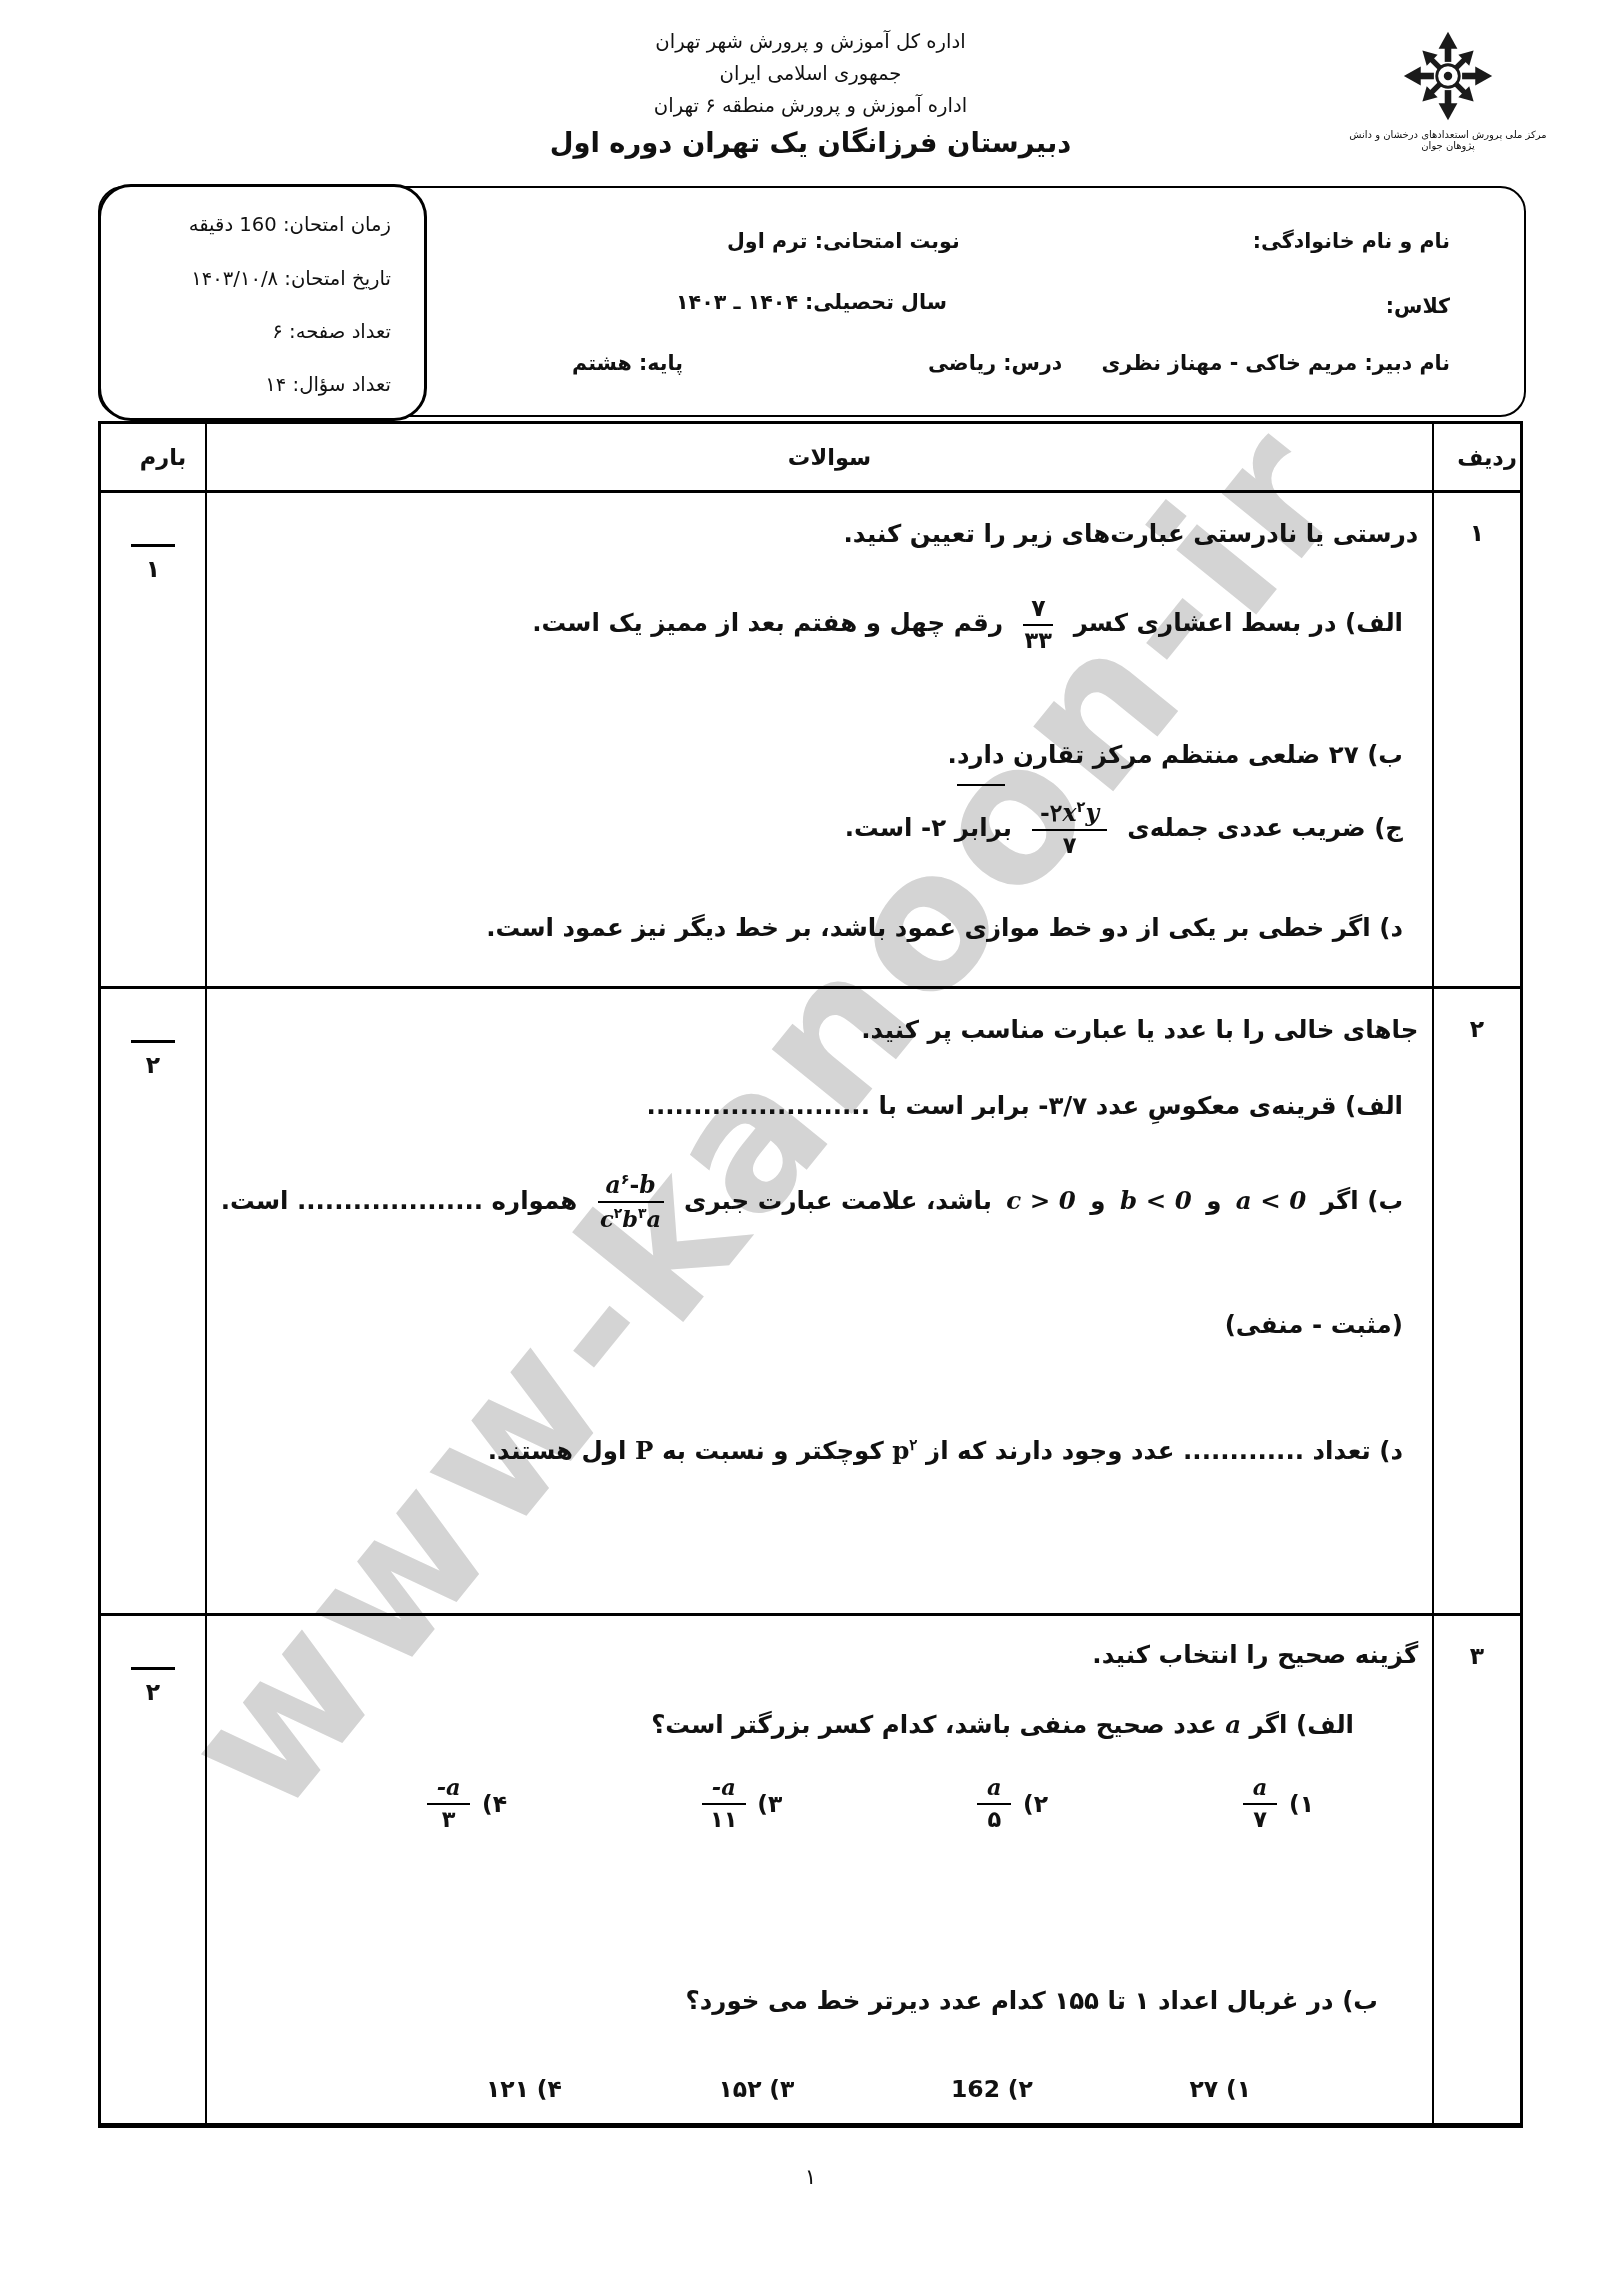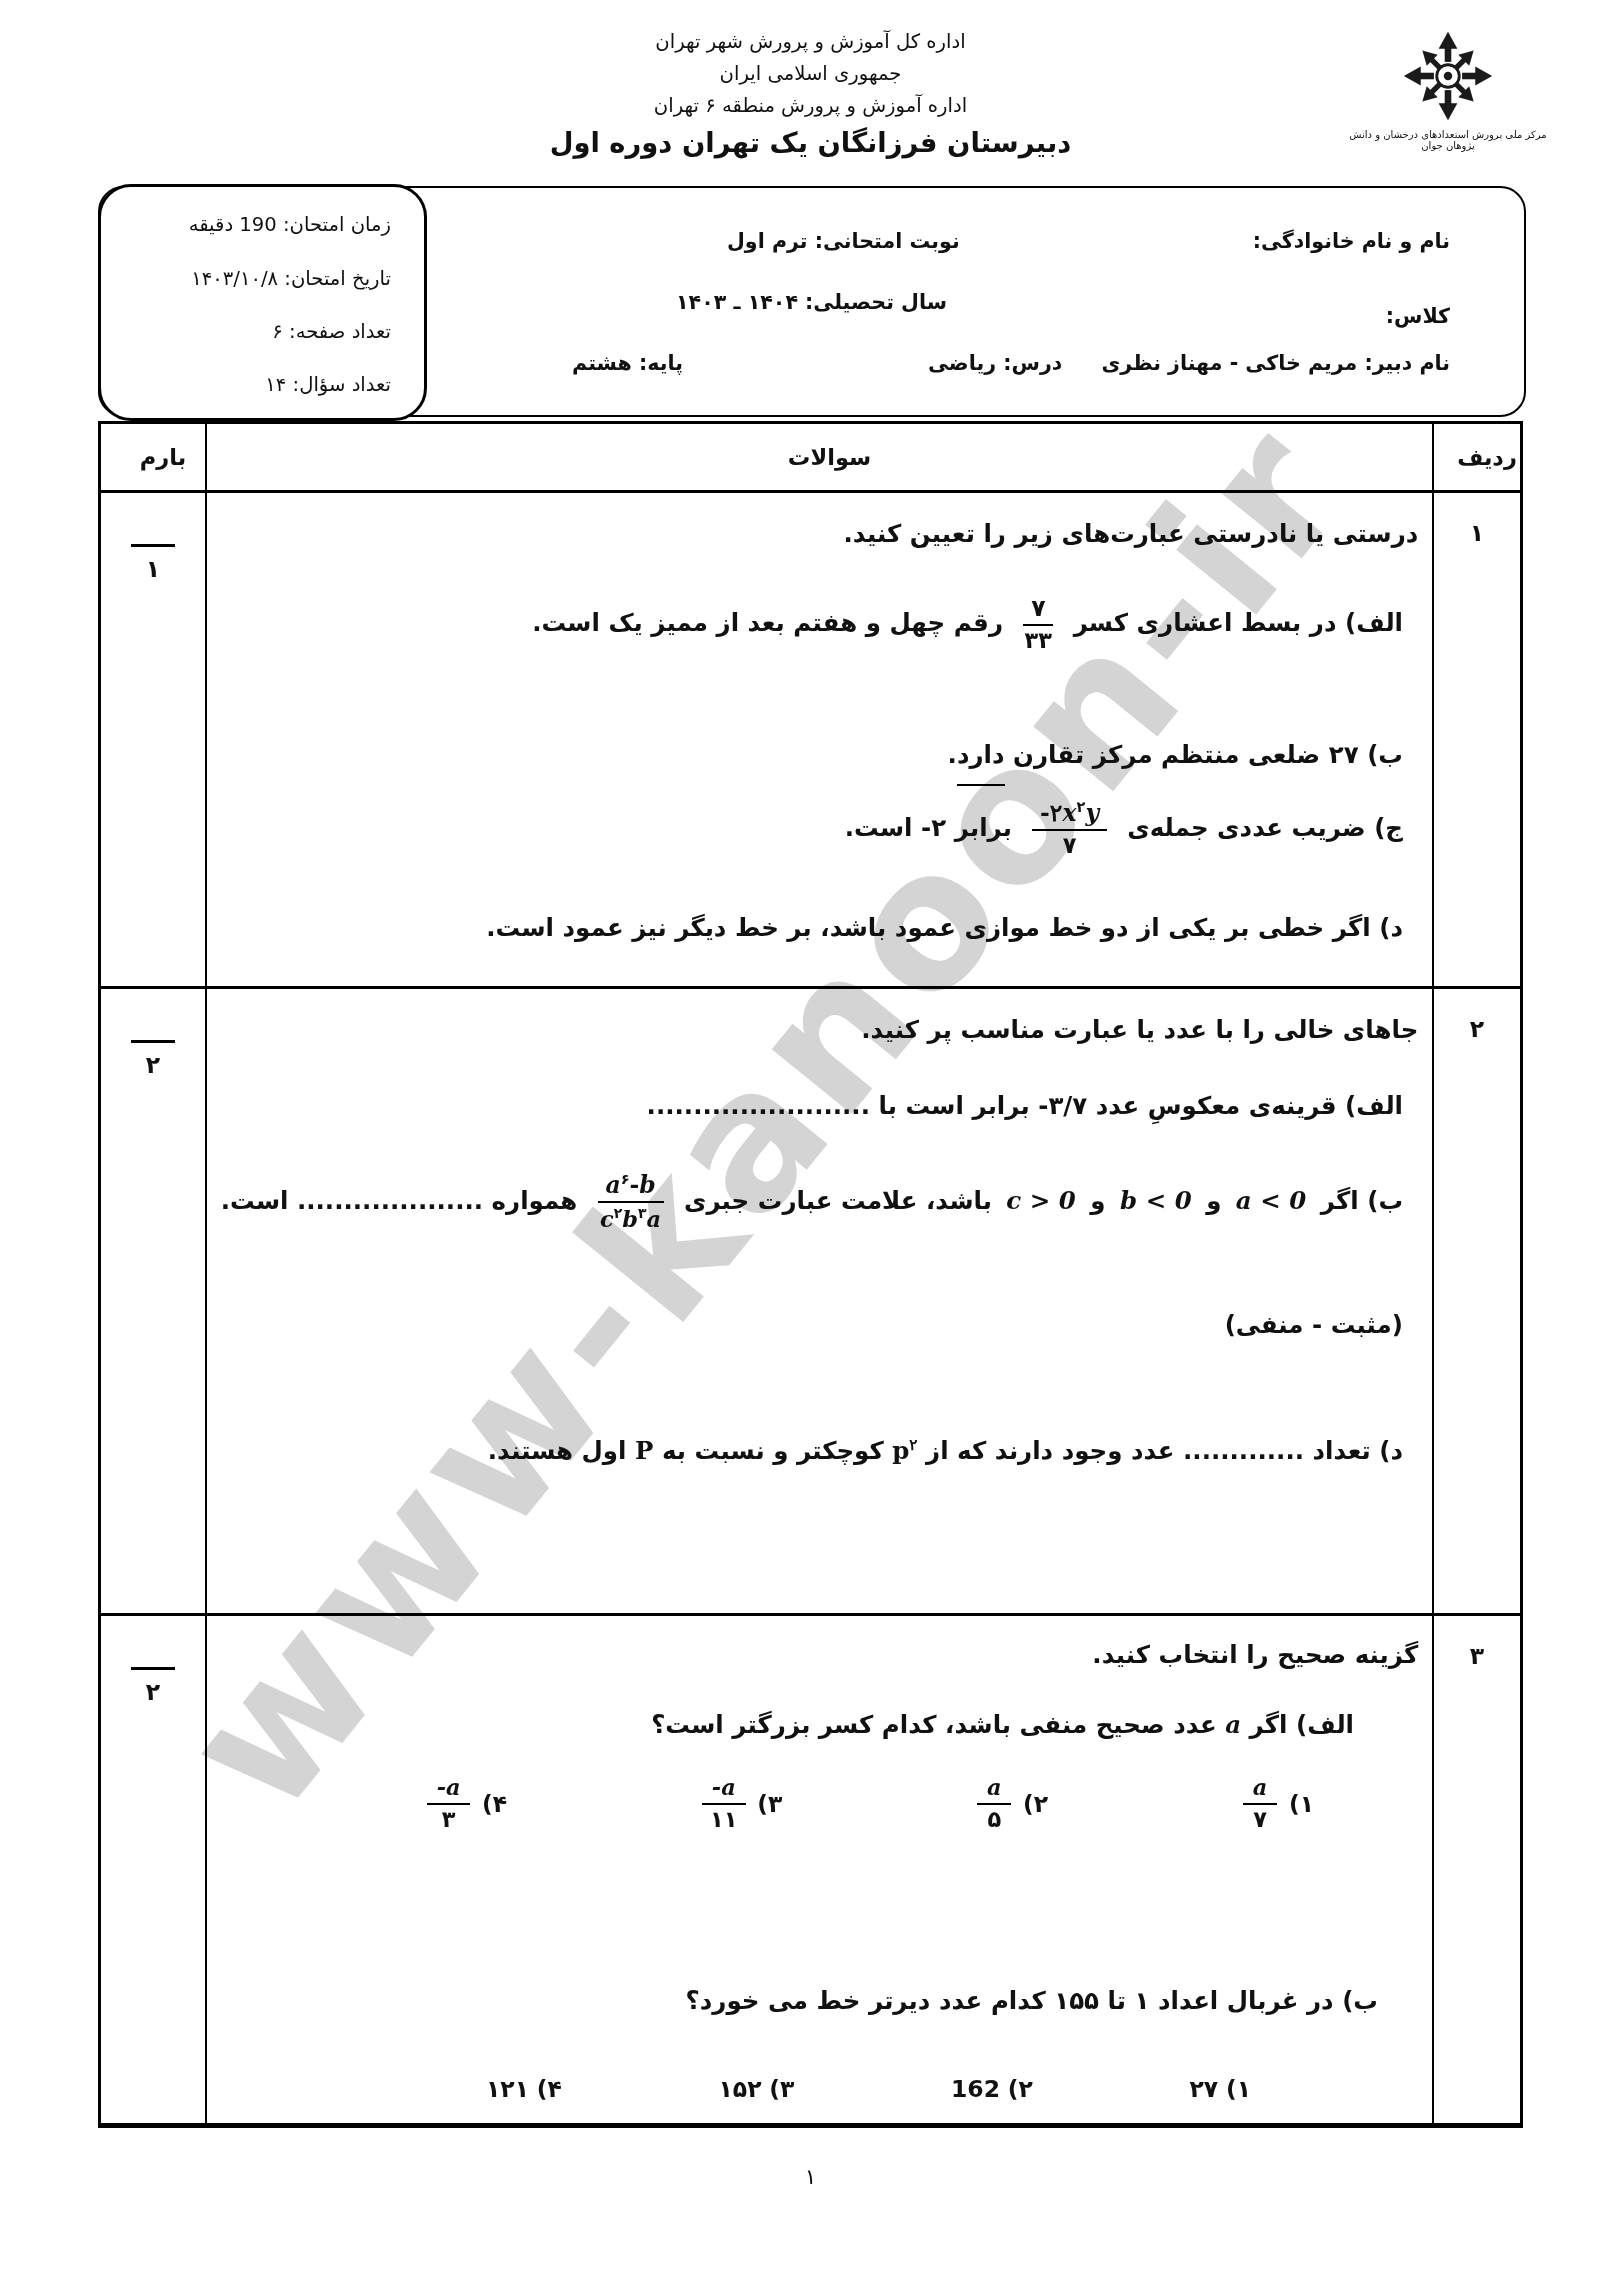--- a/index.html
+++ b/index.html
@@ -83,30 +83,30 @@
         <use href="#arr" transform="rotate(225) scale(0.82)"></use>
         <use href="#arr" transform="rotate(315) scale(0.82)"></use>
         <circle r="12" fill="#fff" stroke="#1a1a1a" stroke-width="3"></circle>
         <circle r="4.5" fill="#1a1a1a"></circle>
       </svg>
       <div class="cap">مرکز ملی پرورش استعدادهای درخشان و دانش پژوهان جوان</div>
     </div>
 
     <div class="obox">
       <div class="f" style="top:41px;right:74px;">نام و نام خانوادگی:</div>
-      <div class="f" style="top:116px;right:74px;">کلاس:</div>
+      <div class="f" style="top:106px;right:74px;">کلاس:</div>
       <div class="f" style="top:163px;right:74px;">نام دبیر: مریم خاکی - مهناز نظری</div>
       <div class="f" style="top:41px;left:627px;">نوبت امتحانی: ترم اول</div>
       <div class="f" style="top:102px;left:576px;">سال تحصیلی: ۱۴۰۴ ـ ۱۴۰۳</div>
       <div class="f" style="top:163px;left:828px;">درس: ریاضی</div>
       <div class="f" style="top:163px;left:472px;">پایه: هشتم</div>
     </div>
 
     <div class="ibox">
-      <div class="f" style="top:25.5px;">زمان امتحان: 190 دقیقه</div>
+      <div class="f" style="top:25.5px;">زمان امتحان: 160 دقیقه</div>
       <div class="f" style="top:80px;">تاریخ امتحان: ۱۴۰۳/۱۰/۸</div>
       <div class="f" style="top:133px;">تعداد صفحه: ۶</div>
       <div class="f" style="top:186px;">تعداد سؤال: ۱۴</div>
     </div>
 
     <div class="exam-table">
 
       <div class="cell hcell rb">ردیف</div>
       <div class="cell hcell rb col-q">سوالات</div>
       <div class="cell hcell rb">بارم</div>

